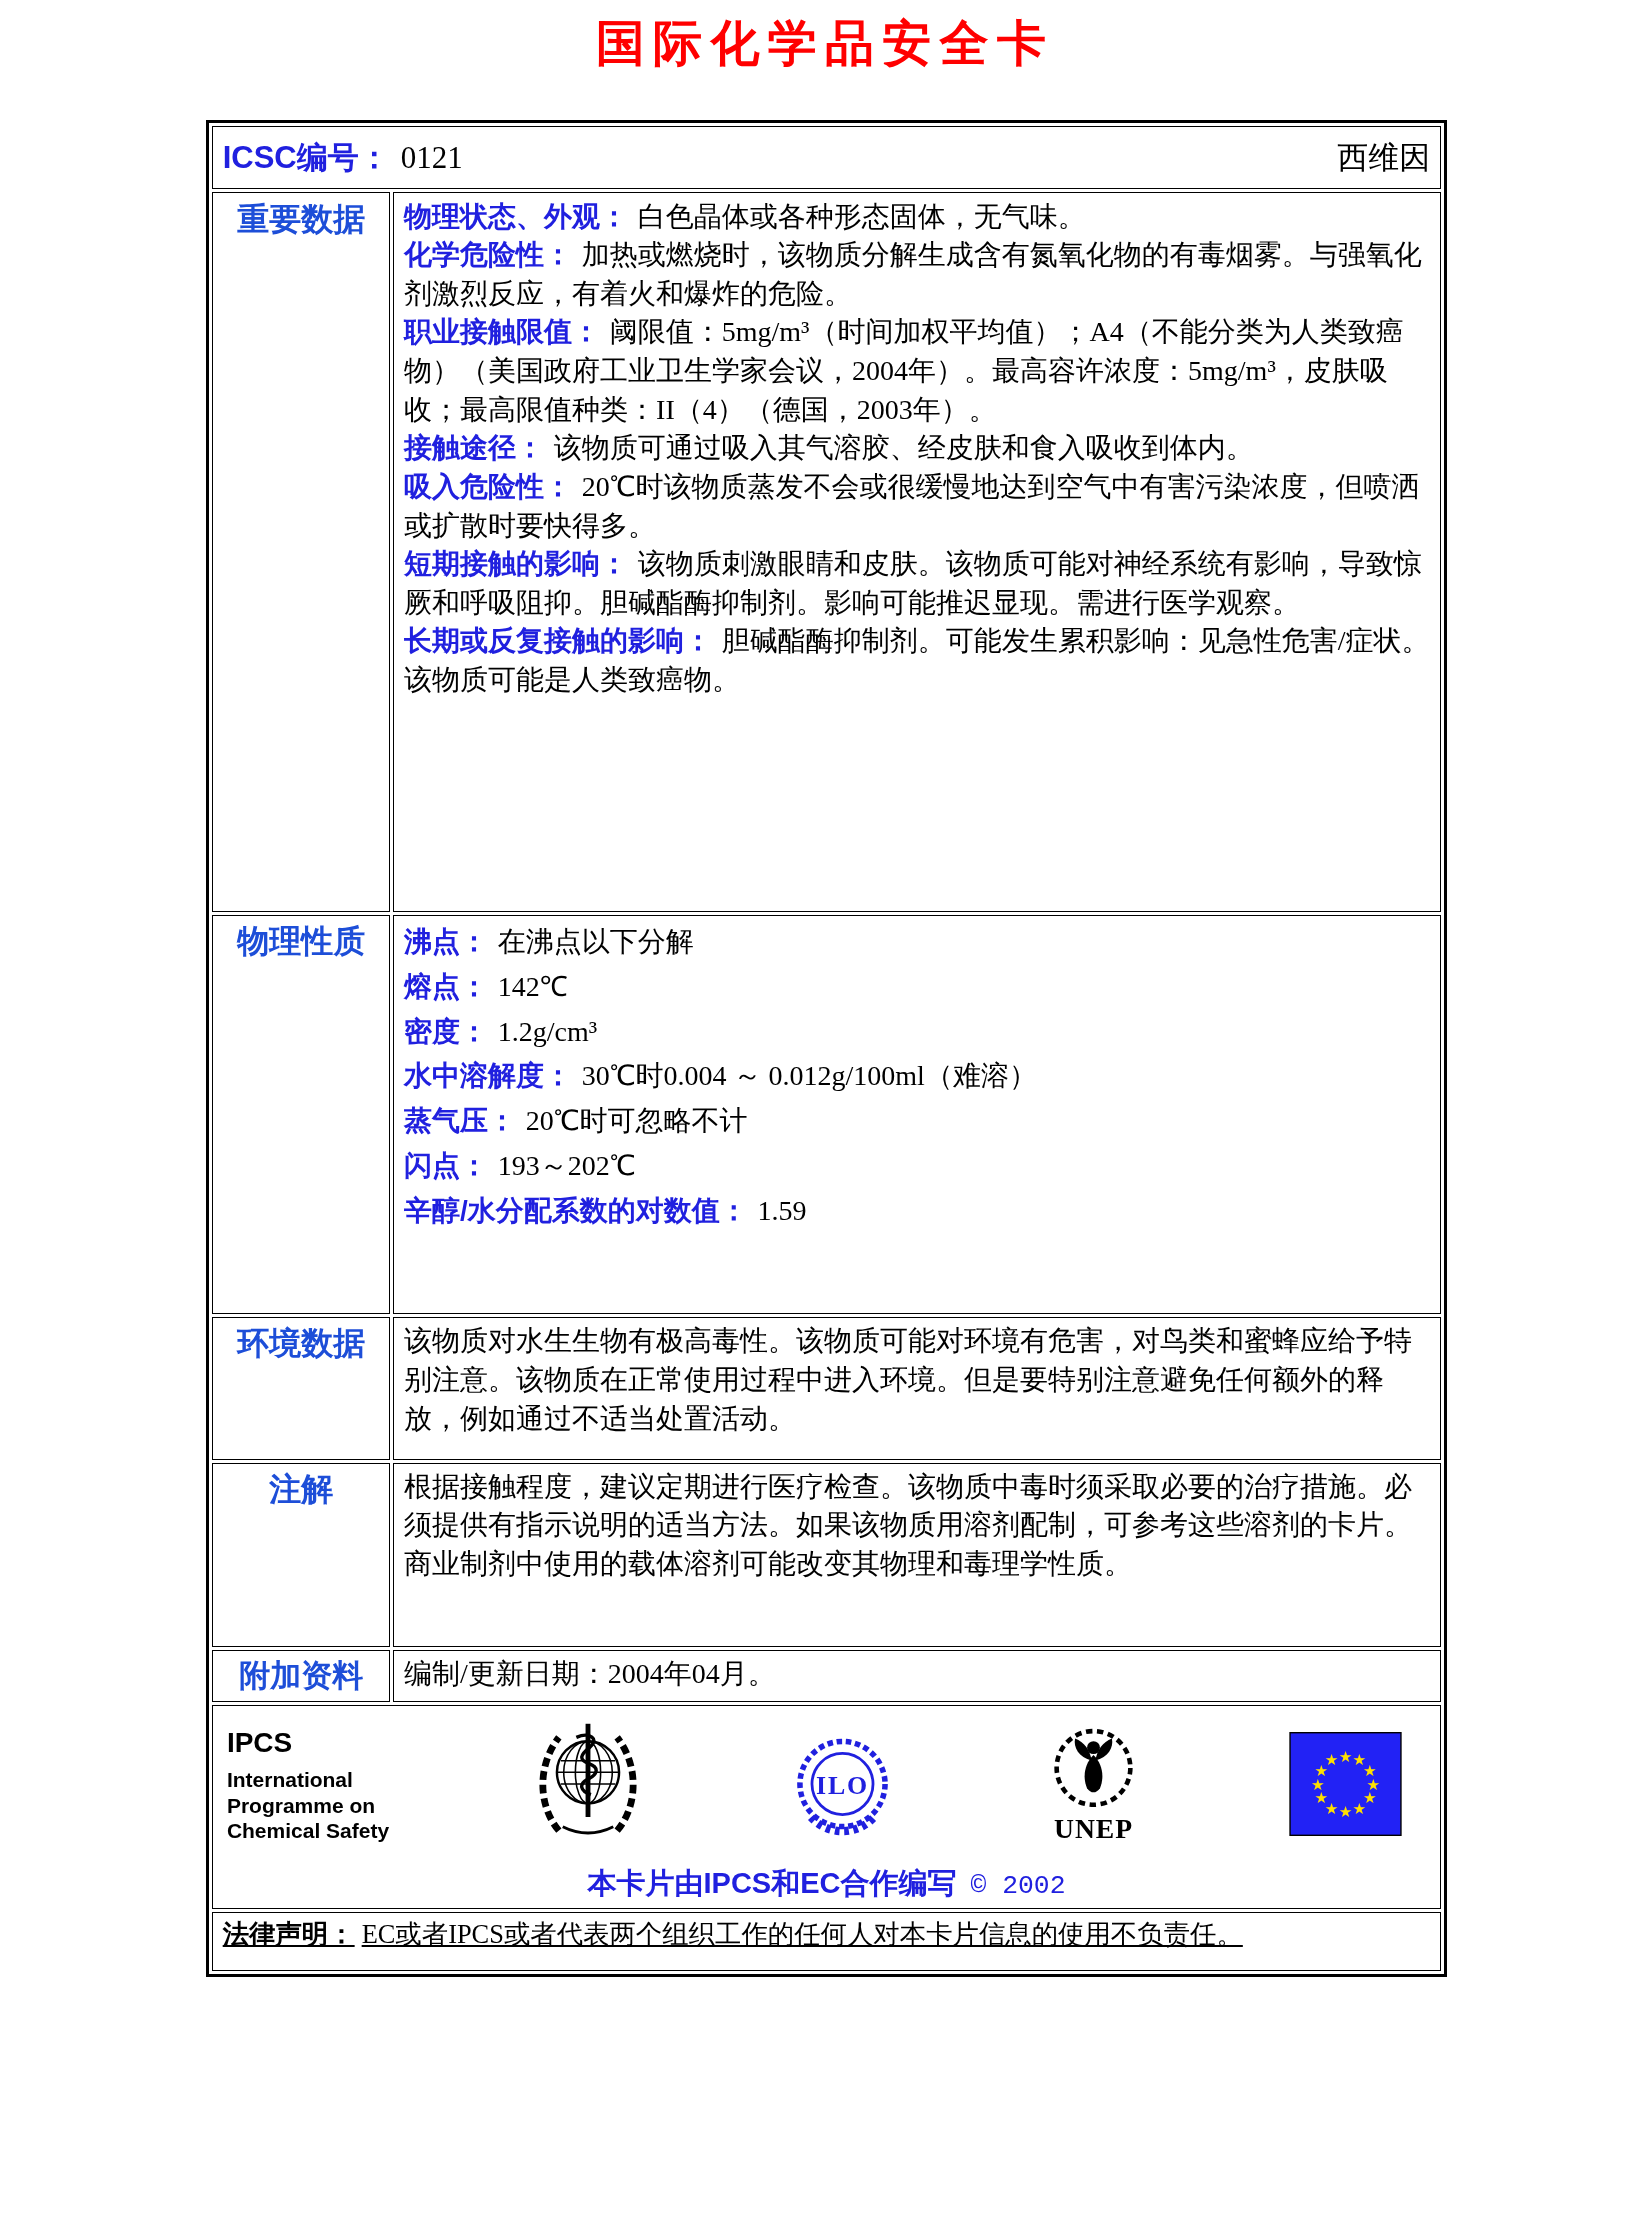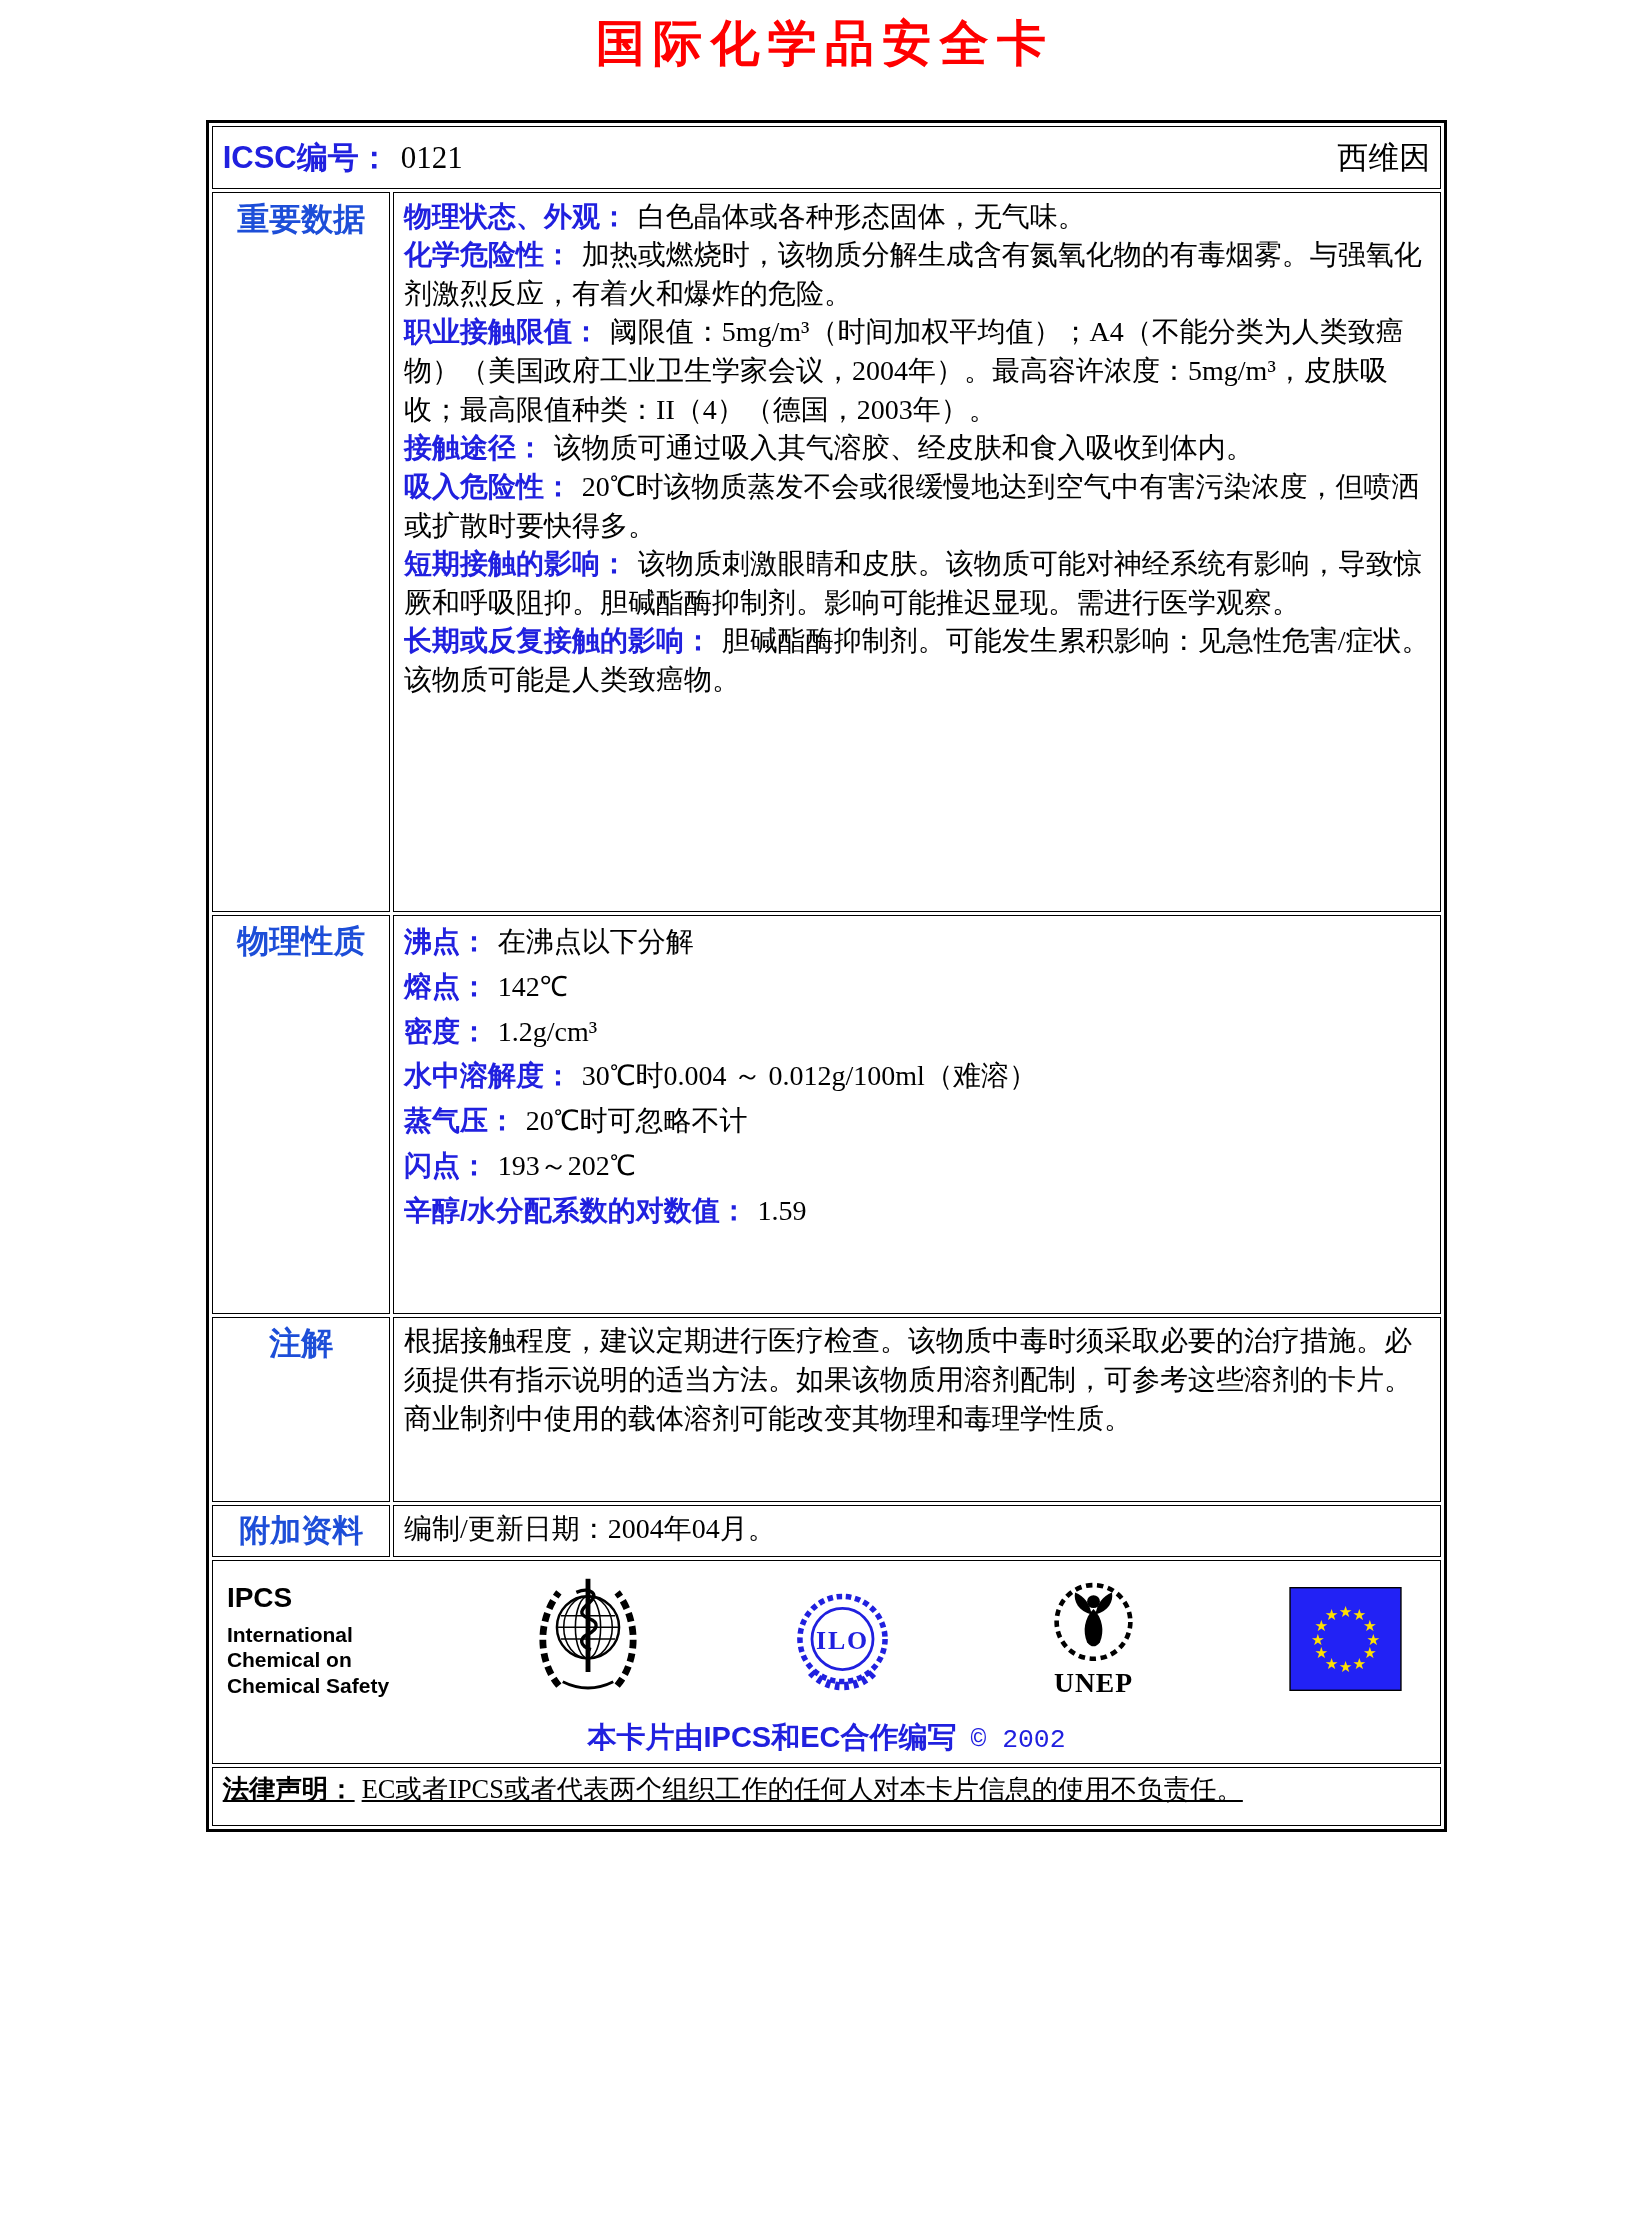--- a/index.html
+++ b/index.html
@@ -77,20 +77,26 @@
         <div class="phys-line"><span class="k">沸点：</span><span>在沸点以下分解</span></div>
         <div class="phys-line"><span class="k">熔点：</span><span>142℃</span></div>
         <div class="phys-line"><span class="k">密度：</span><span>1.2g/cm³</span></div>
         <div class="phys-line"><span class="k">水中溶解度：</span><span>30℃时0.004 ～ 0.012g/100ml（难溶）</span></div>
         <div class="phys-line"><span class="k">蒸气压：</span><span>20℃时可忽略不计</span></div>
         <div class="phys-line"><span class="k">闪点：</span><span>193～202℃</span></div>
         <div class="phys-line"><span class="k">辛醇/水分配系数的对数值：</span><span>1.59</span></div>
       </td>
     </tr>
 
+    <tr>
+      <td class="rowlabel" style="height:132px;">环境数据</td>
+      <td class="body-text">
+        <div class="para">该物质对水生生物有极高毒性。该物质可能对环境有危害，对鸟类和蜜蜂应给予特别注意。该物质在正常使用过程中进入环境。但是要特别注意避免任何额外的释放，例如通过不适当处置活动。</div>
+      </td>
+    </tr>
 
     <tr>
       <td class="rowlabel" style="height:174px;">注解</td>
       <td class="body-text">
         <div class="para">根据接触程度，建议定期进行医疗检查。该物质中毒时须采取必要的治疗措施。必须提供有指示说明的适当方法。如果该物质用溶剂配制，可参考这些溶剂的卡片。商业制剂中使用的载体溶剂可能改变其物理和毒理学性质。</div>
       </td>
     </tr>
 
     <tr>
       <td class="rowlabel" style="height:40px; font-size:31px;">附加资料</td>
@@ -98,21 +104,21 @@
         <div class="single-line">编制/更新日期：2004年04月。</div>
       </td>
     </tr>
 
     <tr>
       <td colspan="2" class="logos-cell">
         <div class="logos-row">
           <div class="ipcs-block">
             <div class="ipcs-acronym">IPCS</div>
             <div class="ipcs-line">International</div>
-            <div class="ipcs-line">Chemical on</div>
+            <div class="ipcs-line">Programme on</div>
             <div class="ipcs-line">Chemical Safety</div>
           </div>
 
           <span>
             <svg width="118" height="136" viewBox="0 0 120 140">
               <path d="M30,118 C8,92 8,50 30,22" fill="none" stroke="#000" stroke-width="7" stroke-dasharray="9 5"></path>
               <path d="M90,118 C112,92 112,50 90,22" fill="none" stroke="#000" stroke-width="7" stroke-dasharray="9 5"></path>
               <circle cx="60" cy="58" r="32" fill="none" stroke="#000" stroke-width="2.5"></circle>
               <ellipse cx="60" cy="58" rx="13" ry="32" fill="none" stroke="#000" stroke-width="1.6"></ellipse>
               <ellipse cx="60" cy="58" rx="25" ry="32" fill="none" stroke="#000" stroke-width="1.6"></ellipse>

